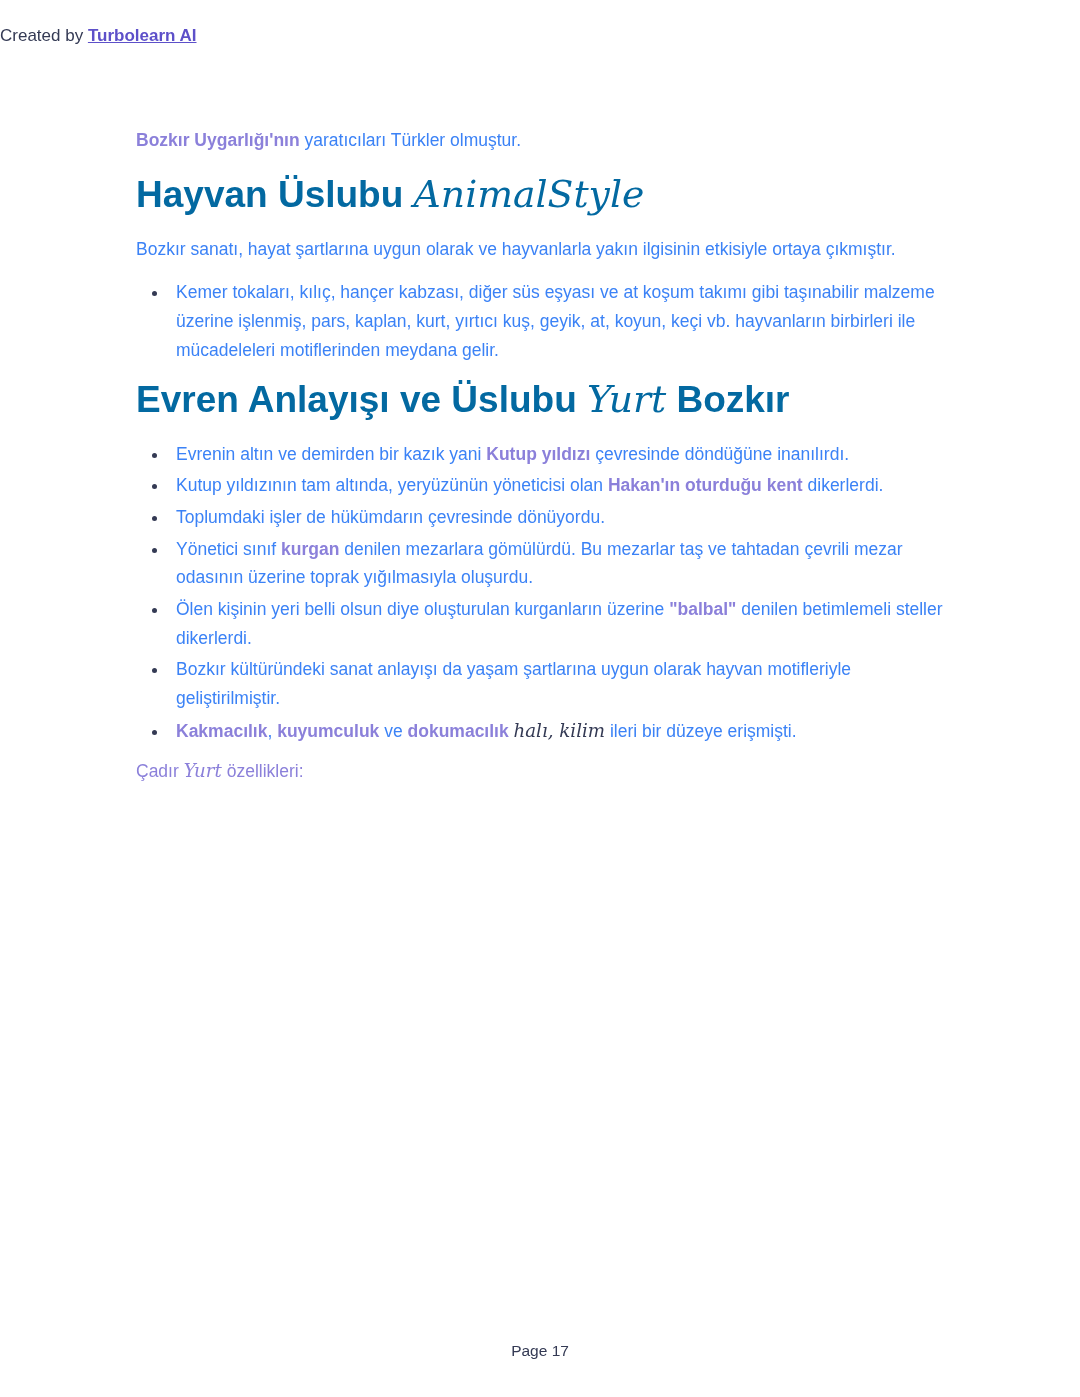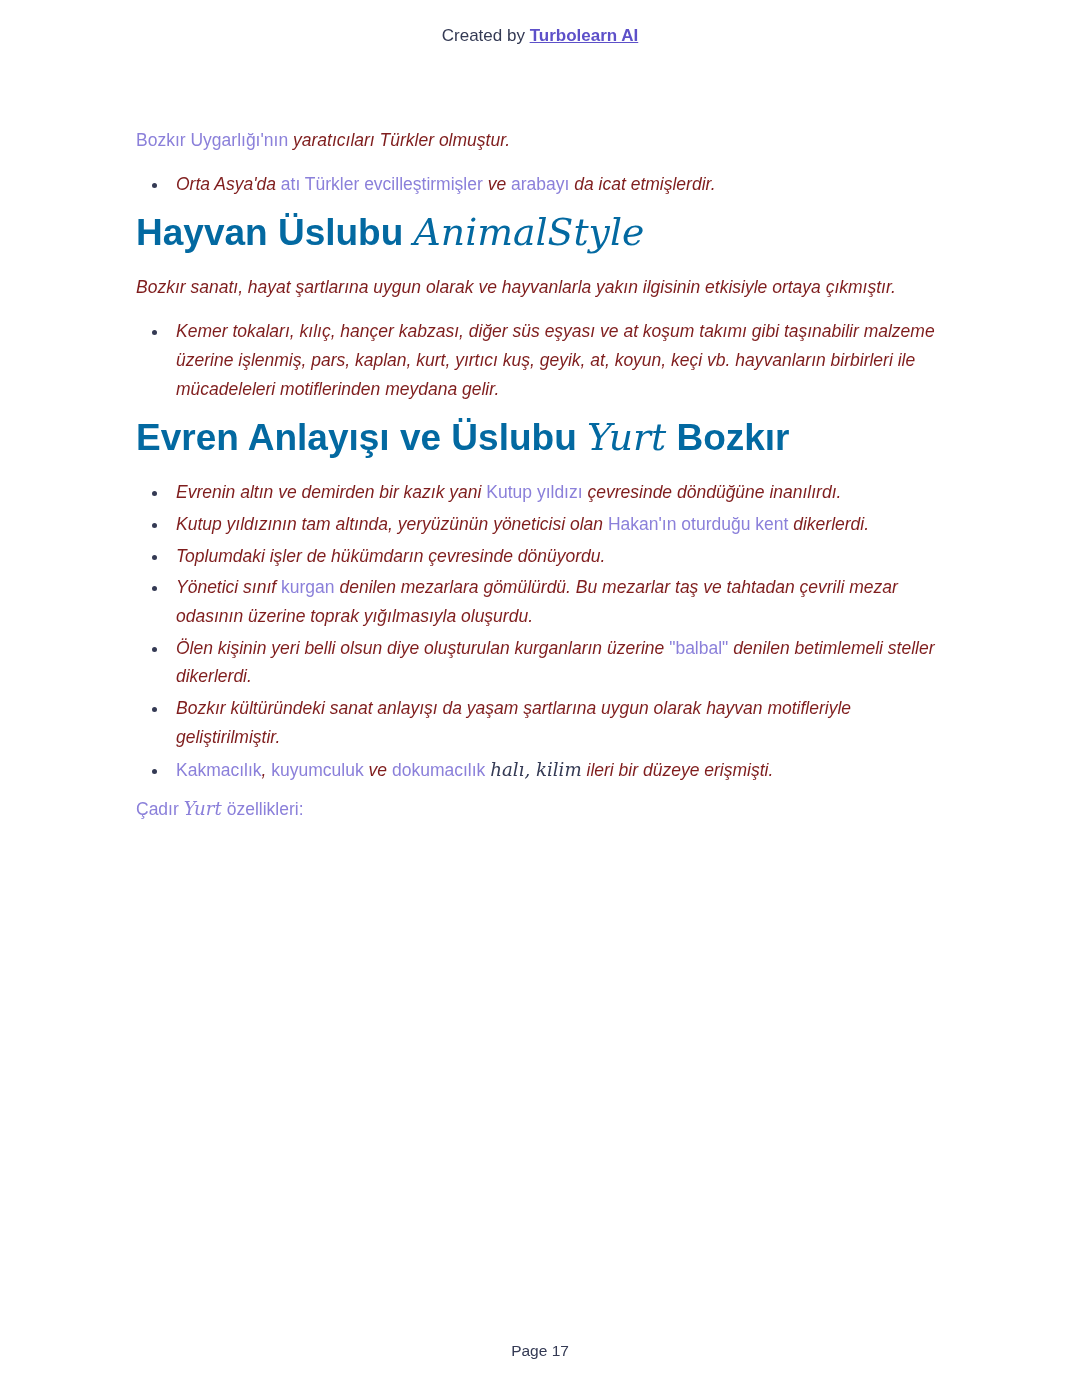--- a/index.html
+++ b/index.html
@@ -13,21 +13,21 @@
     height: 1397px;
     font-family: "Liberation Sans", "DejaVu Sans", sans-serif;
     color: #343a54;
     overflow: hidden;
   }
   .header {
     position: absolute;
     top: 26px;
     left: 0;
     width: 100%;
-    text-align: center;
+    text-align: left;
     font-size: 17px;
     color: #343a54;
   }
   .header-link {
     color: #5d50c9;
     font-weight: bold;
     text-decoration: underline;
     cursor: pointer;
   }
   .content {
@@ -49,22 +49,22 @@
     margin: 2px 0 16px 0;
   }
   .content ul {
     margin: 0 0 10px 0;
     padding-left: 33px;
   }
   .content li {
     padding-left: 7px;
     margin-bottom: 3px;
   }
-  .t-n  { color: #7f1d1d; font-style: italic; }
-  .t-a  { color: var(--accent, #8b80da); font-weight: 400; }
+  .t-n  { color: #3b82f6; }
+  .t-a  { color: var(--accent, #8b80da); font-weight: 700; }
   .t-ab { color: var(--accent, #8b80da); font-weight: 400; }
   .t-m  {
     font-family: "DejaVu Serif", "Liberation Serif", serif;
     font-style: italic;
     font-size: 1.04em;
   }
   .t-ma {
     font-family: "DejaVu Serif", "Liberation Serif", serif;
     font-style: italic;
     color: var(--accent, #8b80da);
@@ -87,23 +87,20 @@
 </style>
 </head>
 <body>
 
 <div class="header">
   <span>Created by </span><a class="header-link">Turbolearn AI</a>
 </div>
 
 <div class="content" id="doc-content">
     <p><span class="t-a">Bozkır Uygarlığı'nın</span><span class="t-n"> yaratıcıları Türkler olmuştur.</span></p>
-    <ul>
-      <li><span class="t-n">Orta Asya'da </span><span class="t-a">atı Türkler evcilleştirmişler</span><span class="t-n"> ve </span><span class="t-a">arabayı</span><span class="t-n"> da icat etmişlerdir.</span></li>
-    </ul>
     <h1><span class="t-h">Hayvan Üslubu </span><span class="t-m">AnimalStyle</span></h1>
     <p><span class="t-n">Bozkır sanatı, hayat şartlarına uygun olarak ve hayvanlarla yakın ilgisinin etkisiyle ortaya çıkmıştır.</span></p>
     <ul>
       <li><span class="t-n">Kemer tokaları, kılıç, hançer kabzası, diğer süs eşyası ve at koşum takımı gibi taşınabilir malzeme üzerine işlenmiş, pars, kaplan, kurt, yırtıcı kuş, geyik, at, koyun, keçi vb. hayvanların birbirleri ile mücadeleleri motiflerinden meydana gelir.</span></li>
     </ul>
     <h1><span class="t-h">Evren Anlayışı ve Üslubu </span><span class="t-m">Yurt</span><span class="t-h"> Bozkır</span></h1>
     <ul>
       <li><span class="t-n">Evrenin altın ve demirden bir kazık yani </span><span class="t-a">Kutup yıldızı</span><span class="t-n"> çevresinde döndüğüne inanılırdı.</span></li>
       <li><span class="t-n">Kutup yıldızının tam altında, yeryüzünün yöneticisi olan </span><span class="t-a">Hakan'ın oturduğu kent</span><span class="t-n"> dikerlerdi.</span></li>
       <li><span class="t-n">Toplumdaki işler de hükümdarın çevresinde dönüyordu.</span></li>

